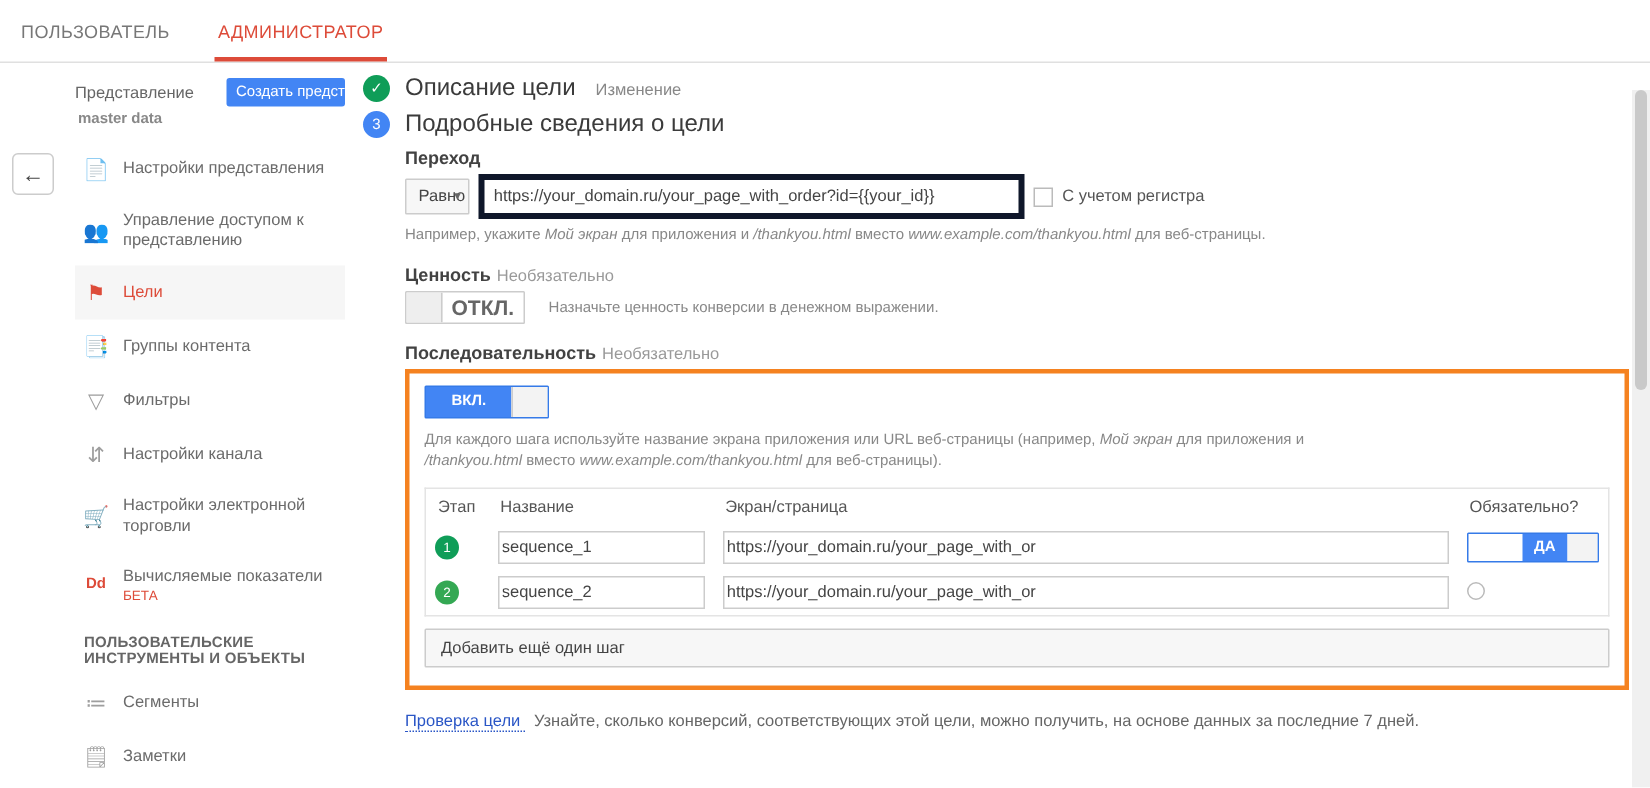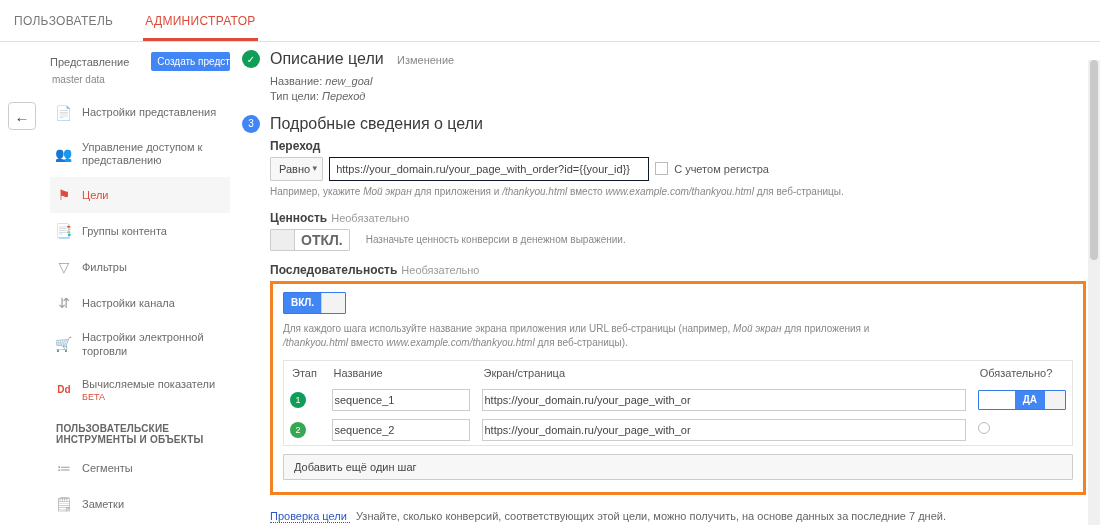--- a/index.html
+++ b/index.html
@@ -12,21 +12,21 @@
 
 
 .layout { display: flex; height: calc(100% - 34px); }
 .back-col { width: 44px; display: flex; justify-content: center; padding-top: 60px; }
 .back-btn { width: 28px; height: 28px; border: 1px solid #ccc; border-radius: 4px; display: flex; align-items: center; justify-content: center; background: #fff; cursor: pointer; font-size: 15px; color: #444; }
 
 .sidebar { width: 186px; padding: 10px 0 0 6px; font-size: 11px; color: #555; background: #fff; }
 .side-top { display: flex; align-items: center; gap: 22px; margin-bottom: 3px; }
 .side-label { color: #666; }
 .create-view { background: #4285f4; color: #fff; padding: 4px 6px; border-radius: 2px; font-size: 10px; white-space: nowrap; overflow: hidden; cursor: pointer; }
-.side-sub { color: #888; font-size: 10px; margin: 0 0 10px 2px; }
+.side-sub { color: #888; font-size: 10px; margin: 0 0 10px 2px; font-weight: bold; }
 .side-item { display: flex; align-items: center; gap: 10px; padding: 10px 6px; color: #6b6b6b; cursor: pointer; line-height: 1.2; }
 .side-item.active { color: #dd4b39; background: #f6f6f6; }
 .side-icon { width: 16px; height: 16px; display: inline-flex; align-items: center; justify-content: center; color: #9e9e9e; font-size: 14px; }
 .side-item.active .side-icon { color: #dd4b39; }
 .side-item .beta { display: block; color: #dd4b39; font-size: 9px; margin-top: 1px; }
 .side-section-title { font-size: 10px; color: #666; font-weight: bold; padding: 10px 6px 6px; letter-spacing: 0.2px; }
 
 .main { flex: 1; padding: 8px 14px 0 12px; overflow: hidden; }
 
 
@@ -35,39 +35,39 @@
 .step-badge.done { background: #0f9d58; }
 .step-badge.num { background: #4285f4; }
 .step-title { font-size: 16px; color: #3b3b3b; font-weight: 400; }
 .step-edit { font-size: 11px; color: #888; margin-left: 10px; }
 .step-desc { font-size: 11px; color: #666; margin-left: 28px; line-height: 1.4; margin-bottom: 10px; }
 .step-desc i { font-style: italic; }
 
 .section { margin-left: 28px; margin-bottom: 12px; }
 .field-label { font-size: 12px; font-weight: bold; color: #424242; margin-bottom: 4px; }
 .field-row { display: flex; align-items: center; gap: 6px; }
-.select-box { border: 1px solid #ccc; background: #f7f7f7; padding: 5px 12px 5px 8px; font-size: 11px; color: #444; position: relative; cursor: pointer; border-radius: 1px; }
+.select-box { border: 1px solid #ccc; background: #f7f7f7; padding: 5px 2px 5px 8px; font-size: 11px; color: #444; position: relative; cursor: pointer; border-radius: 1px; }
 .select-box::after { content: "▾"; position: absolute; right: 5px; font-size: 9px; color: #666; }
-.text-input { border: 1px solid #0f172a; padding: 5px 6px; font-size: 11px; width: 320px; color: #444; }
+.text-input { border: 4px solid #0f172a; padding: 5px 6px; font-size: 11px; width: 364px; color: #444; }
 .check { width: 13px; height: 13px; border: 1px solid #bbb; }
 .check-label { font-size: 11px; color: #555; }
 .hint { font-size: 10px; color: #888; margin-top: 4px; line-height: 1.4; max-width: 700px; }
 .hint i { font-style: italic; }
 
 .optional { color: #999; font-weight: normal; font-size: 11px; margin-left: 4px; }
 
 .toggle-off { display: inline-flex; align-items: center; border: 1px solid #ccc; border-radius: 1px; overflow: hidden; }
 .toggle-off .knob { width: 24px; height: 20px; background: #eee; border-right: 1px solid #ccc; }
 .toggle-off .lbl { padding: 0 6px; font-size: 14px; font-weight: bold; color: #666; line-height: 20px; }
 .toggle-desc { font-size: 10px; color: #888; margin-left: 10px; }
 
 
 .funnel-box { border: 3px solid #f58220; padding: 8px 10px 12px; margin-top: 4px; }
 .toggle-on { display: inline-flex; align-items: center; border-radius: 1px; overflow: hidden; border: 1px solid #357ae8; cursor: pointer; }
-.toggle-on .lbl { background: #4285f4; color: #fff; font-size: 10px; font-weight: bold; padding: 0 7px; line-height: 20px; }
+.toggle-on .lbl { background: #4285f4; color: #fff; font-size: 10px; font-weight: bold; padding: 0 17px; line-height: 20px; }
 .toggle-on .knob { width: 24px; height: 20px; background: #f3f3f3; border-left: 1px solid #ccc; }
 .funnel-hint { font-size: 10px; color: #888; margin-top: 8px; line-height: 1.4; max-width: 630px; }
 
 .funnel-table { margin-top: 10px; border: 1px solid #e4e4e4; border-collapse: collapse; width: 100%; }
 .funnel-table th { font-size: 11px; color: #555; font-weight: normal; text-align: left; padding: 6px 8px; }
 .funnel-table td { padding: 4px 6px; }
 .num-badge { display: inline-flex; width: 16px; height: 16px; border-radius: 50%; align-items: center; justify-content: center; font-size: 9px; color: #fff; }
 .num-badge.g1 { background: #0f9d58; }
 .num-badge.g2 { background: #34a853; }
 .cell-input { border: 1px solid #ccc; padding: 4px 2px; font-size: 11px; width: 100%; color: #444; }
@@ -152,24 +152,20 @@
   </div>
 
   <div class="main">
 
     <div class="step-row">
       <span class="step-badge done">✓</span>
       <div>
         <span class="step-title">Описание цели</span>
         <span class="step-edit">Изменение</span>
       </div>
-    </div>
-    <div class="step-desc">
-      <span>Название:</span> <i>new_goal</i><br>
-      <span>Тип цели:</span> <i>Переход</i>
     </div>
 
     <div class="step-row">
       <span class="step-badge num">3</span>
       <span class="step-title">Подробные сведения о цели</span>
     </div>
 
     <div class="section">
       <div class="field-label">Переход</div>
       <div class="field-row">

